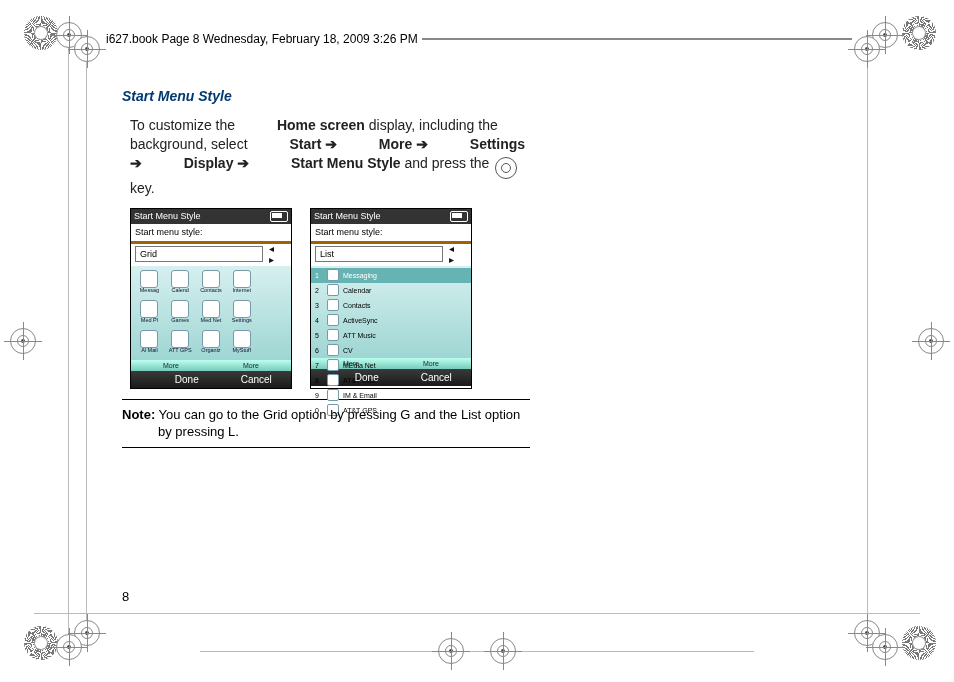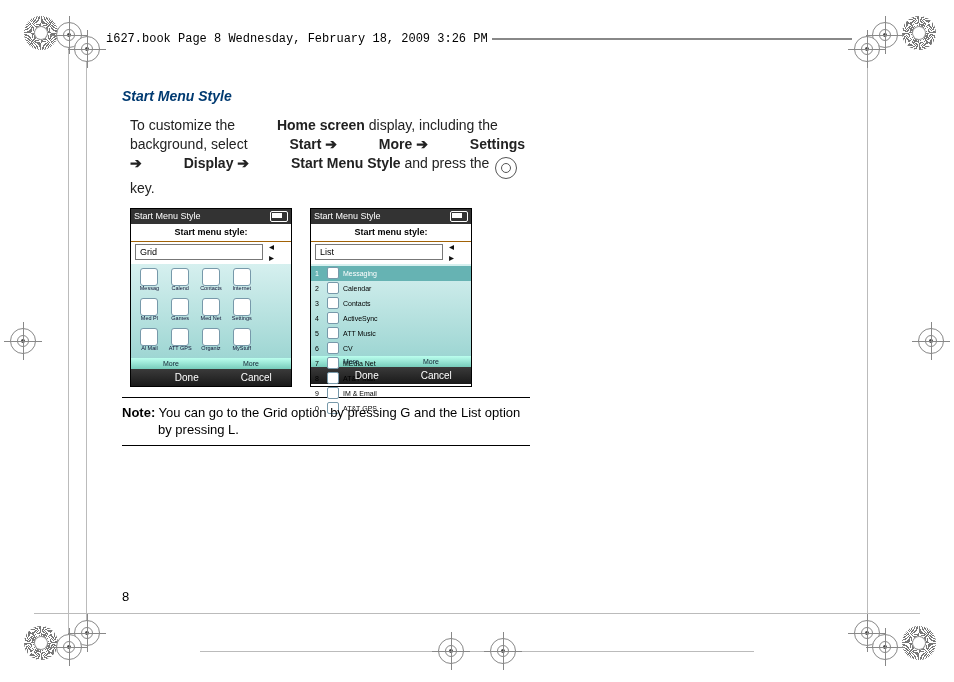--- a/index.html
+++ b/index.html
@@ -72,21 +72,20 @@
     border-bottom: 1px solid #888;
     height: 0;
     margin: 0;
   }
   .header-text {
     font-size: 12px;
     color: #000;
     background: #fff;
     padding: 0 4px;
     white-space: nowrap;
-    font-family: Liberation Mono, monospace;
   }
 
   
   .content {
     position: absolute;
     left: 122px;
     top: 88px;
     width: 408px;
   }
   .section-title {
@@ -148,24 +147,23 @@
     width: 16px; height: 9px;
     border: 1px solid #fff;
     border-radius: 2px;
     position: relative;
   }
   .titlebar .batt::after{
     content:""; position:absolute; left:1px; top:1px; width:10px; height:5px;
     background:#fff;
   }
   .hdr2 {
-    font-weight: 700;
+    font-weight: 400;
     padding: 3px 4px 4px;
-    border-bottom: 1px solid #a16207;
-    text-align: center;
+    border-bottom: 3px solid #a16207;
   }
   .field {
     display: flex; align-items: center;
     padding: 2px 4px 4px;
   }
   .field .box {
     flex: 1;
     border: 1px solid #777;
     padding: 2px 4px;
     background: #fff;

